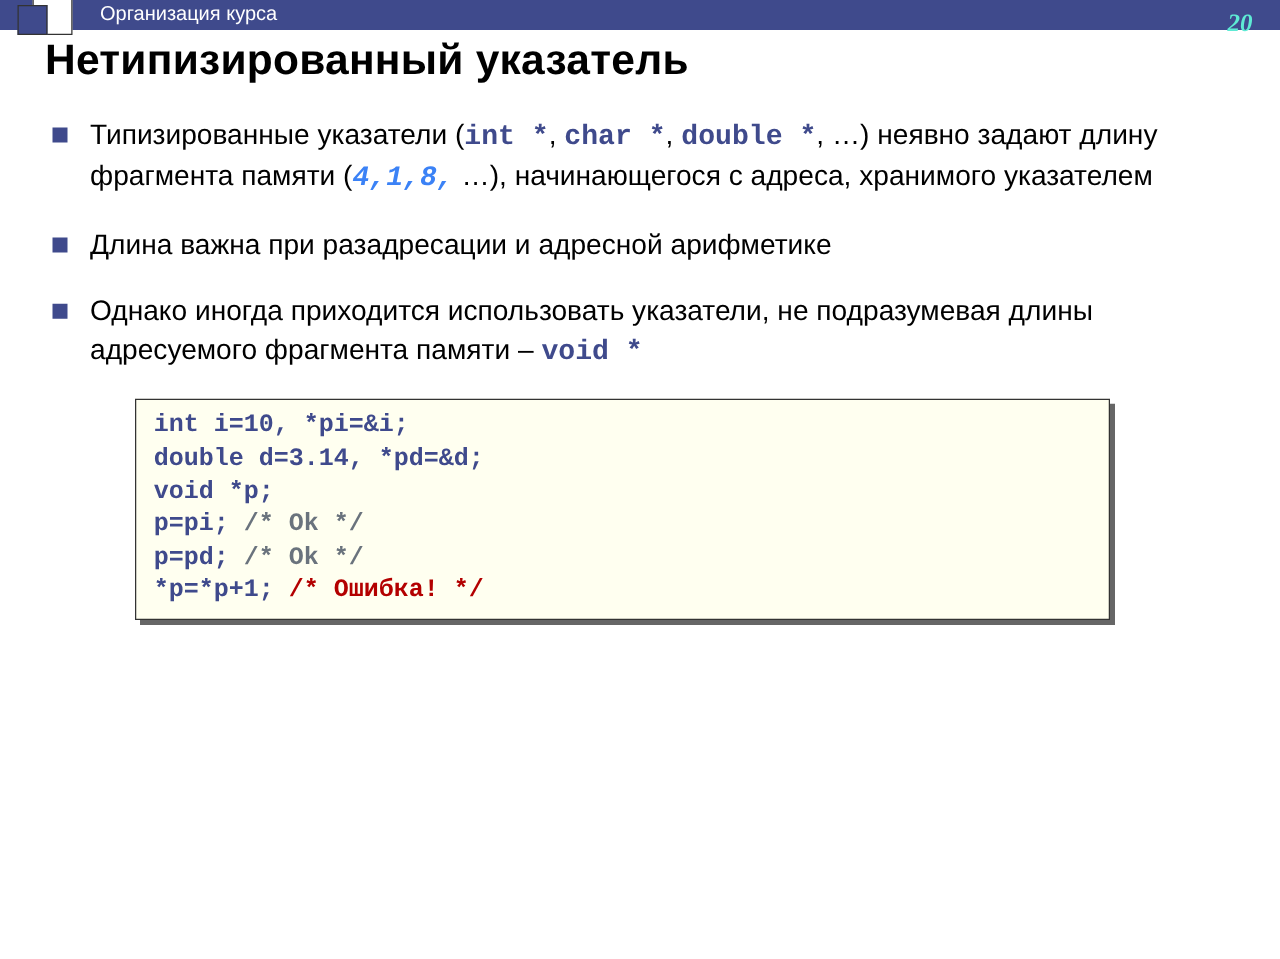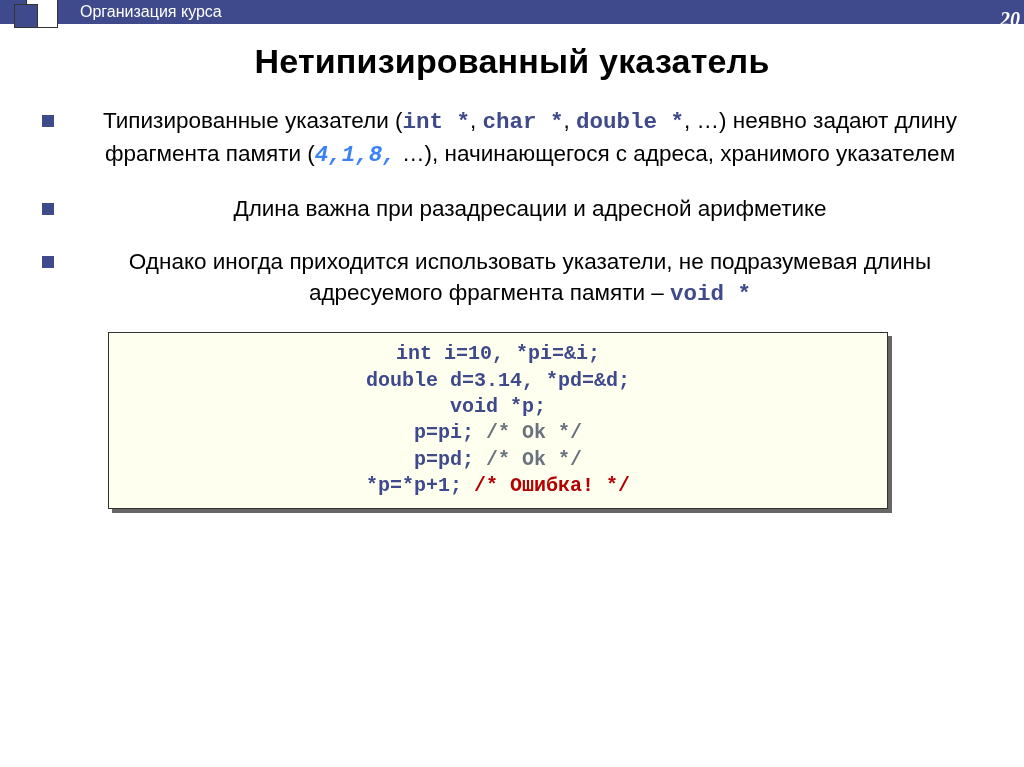--- a/index.html
+++ b/index.html
@@ -45,31 +45,30 @@
     background: #3f4a8c;
     border: 1px solid #333;
     left: 10px; top: 12px;
   }
   .breadcrumb {
     color: #fff;
     font-size: 16px;
   }
   .pagenum {
     position: absolute;
-    right: 4px;
+    right: 22px;
     top: 8px;
-    color: #ffffff;
+    color: #5eead4;
     font-weight: bold;
     font-size: 20px;
     font-style: italic;
     font-family: "Times New Roman", serif;
   }
   .content {
-    padding: 18px 36px 10px 36px;
-    text-align: center;
+    padding: 5px 36px 10px 36px;
   }
   h1.title {
     font-size: 34px;
     font-weight: bold;
     margin-bottom: 24px;
     letter-spacing: 0.2px;
   }
   ul.bullets {
     list-style: none;
     padding-left: 36px;

